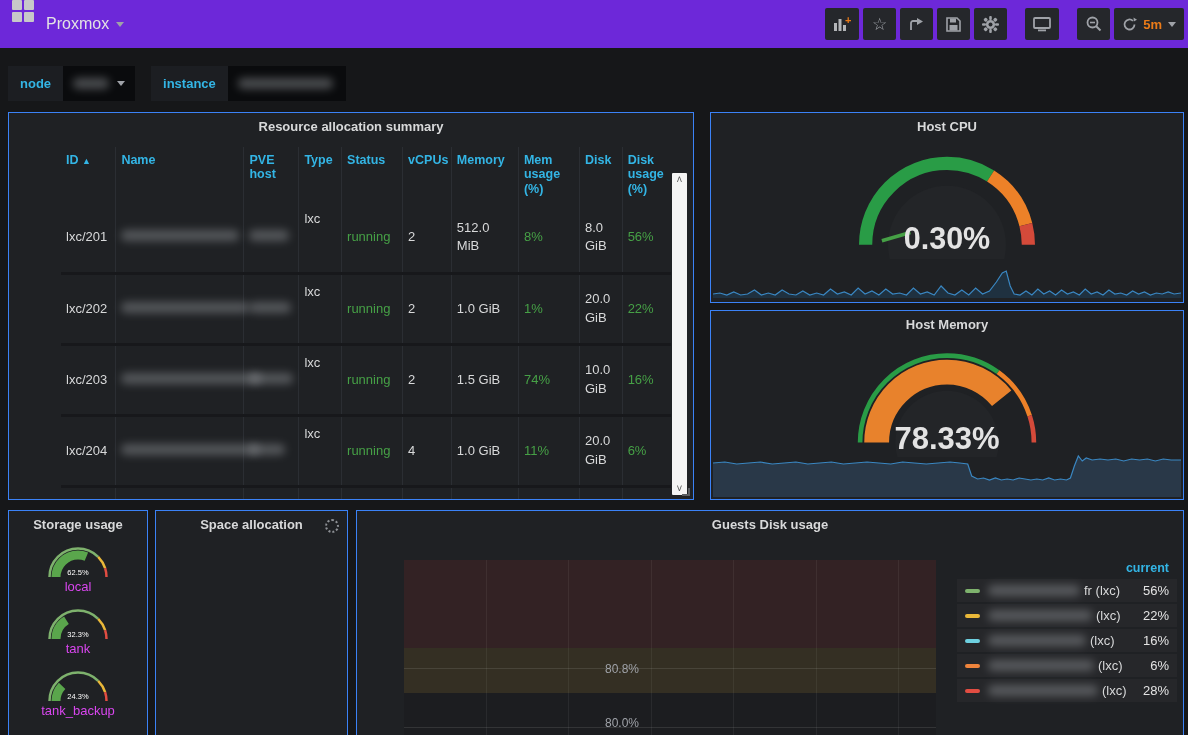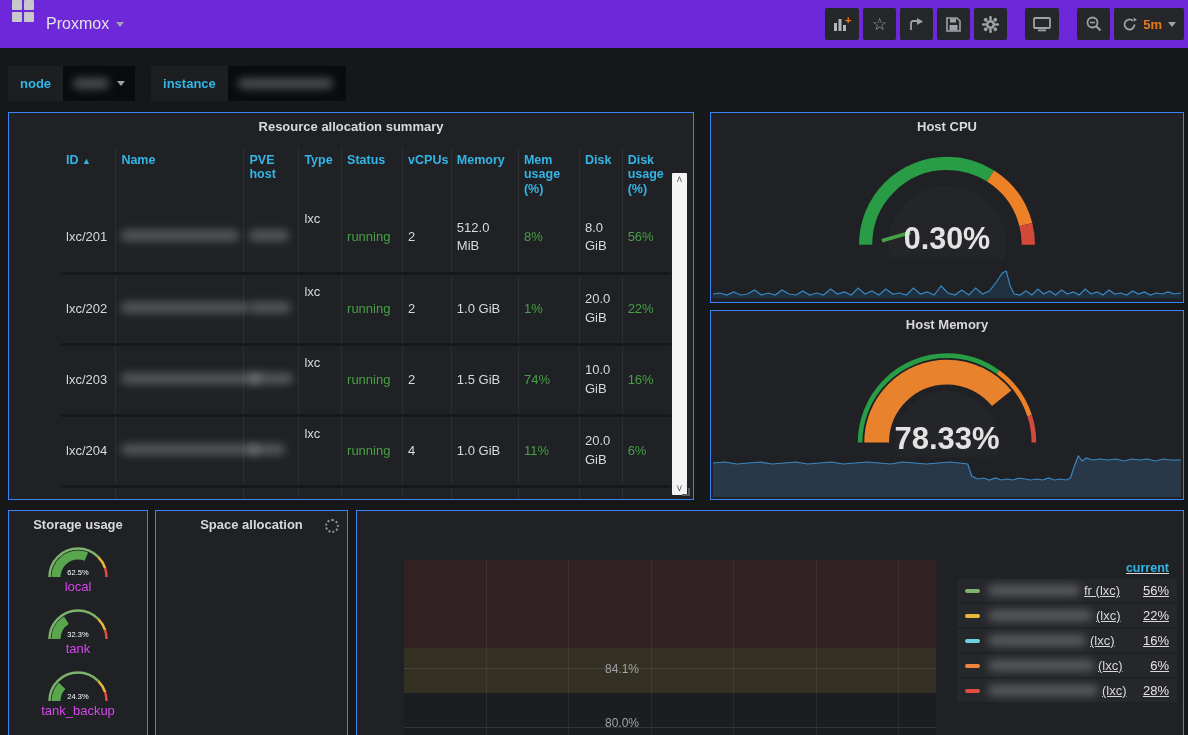--- a/index.html
+++ b/index.html
@@ -74,21 +74,21 @@
     border:2px dotted #8e9196; border-radius:50%; }
 
   
   .plot { position:absolute; top:49px; left:47px; width:532px; bottom:0; background:#1c1d20; }
   .band { position:absolute; left:0; right:0; }
   .band-red { top:0; height:88px; background:rgba(226,74,66,0.12); }
   .band-yellow { top:88px; height:45px; background:rgba(234,184,57,0.12); }
   .hgrid { position:absolute; left:0; right:0; height:1px; background:rgba(255,255,255,0.10); }
   .vgrid { position:absolute; top:0; bottom:0; width:1px; background:rgba(255,255,255,0.06); }
   .ytick { position:absolute; right:544px; width:60px; text-align:right; font-size:12px; color:#9fa2a8; }
-  .legend { position:absolute; top:50px; left:600px; right:6px;text-decoration:underline; }
+  .legend { position:absolute; top:50px; left:600px; right:6px; }
   .legend-header { text-align:right; color:#33b5e5; font-weight:bold; font-size:12.5px; padding-right:8px; margin-bottom:4px; }
   .legend-row { display:flex; align-items:center; height:23px; margin-bottom:2px;
     background:rgba(255,255,255,0.03); padding:0 8px; font-size:13px; cursor:pointer; }
   .legend-dash { width:15px; height:4px; border-radius:2px; margin-right:8px; flex:none; }
   .legend-suffix { color:#d8d9da; margin-left:4px; }
   .legend-val { margin-left:auto; color:#e3e3e3; }
 </style>
 </head>
 <body>
 
@@ -365,34 +365,35 @@
       </div>
     </div>
   </div>
 
   <div class="panel" style="left:155px; top:510px; width:193px; height:250px;">
     <div class="panel-title">Space allocation</div>
     <div class="spinner"></div>
   </div>
 
   <div class="panel" style="left:356px; top:510px; width:828px; height:250px;">
+    <div class="panel-title">Guests Disk usage</div>
 
     <div class="plot">
       <div class="band band-red"></div>
       <div class="band band-yellow"></div>
       <div class="vgrid" style="left:82px;"></div>
       <div class="vgrid" style="left:164px;"></div>
       <div class="vgrid" style="left:247px;"></div>
       <div class="vgrid" style="left:329px;"></div>
       <div class="vgrid" style="left:412px;"></div>
       <div class="vgrid" style="left:494px;"></div>
       <div class="hgrid" style="top:108px;"></div>
       <div class="hgrid" style="top:167px;"></div>
     </div>
-    <div class="ytick" style="top:151px;">84.1%</div>
+    <div class="ytick" style="top:151px;">80.8%</div>
     <div class="ytick" style="top:205px;">80.0%</div>
 
     <div class="legend">
       <div class="legend-header">current</div>
       <div class="legend-row">
         <span class="legend-dash" style="background:#7EB26D;"></span>
         <span class="blob" style="width:92px;"></span>
         <span class="legend-suffix">fr (lxc)</span>
         <span class="legend-val">56%</span>
       </div>

